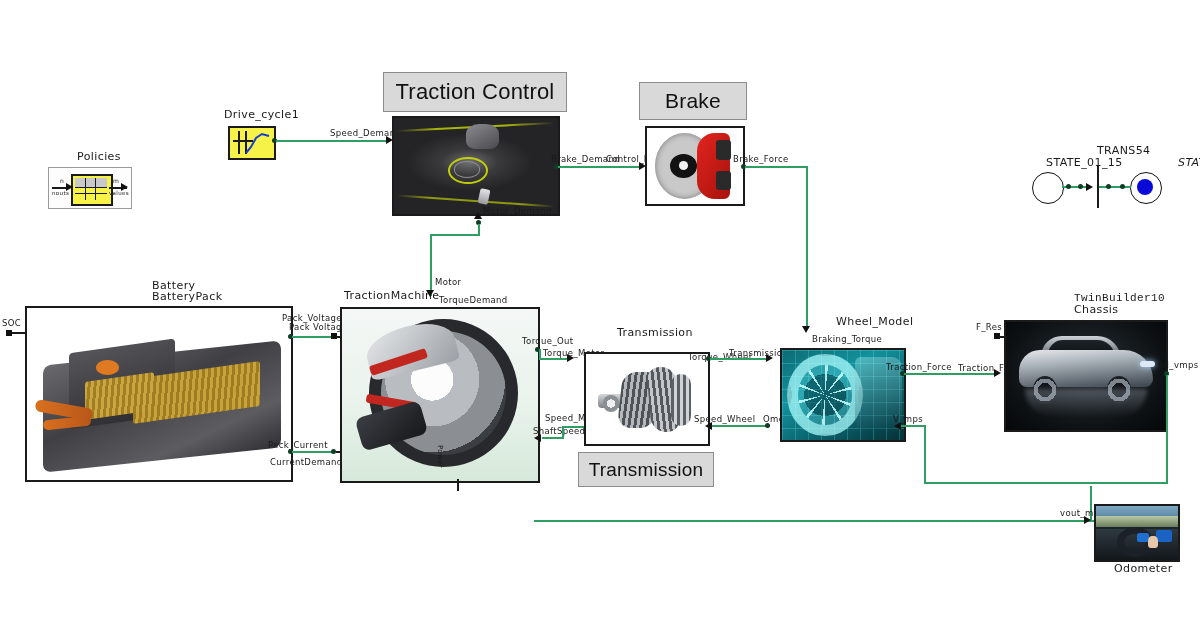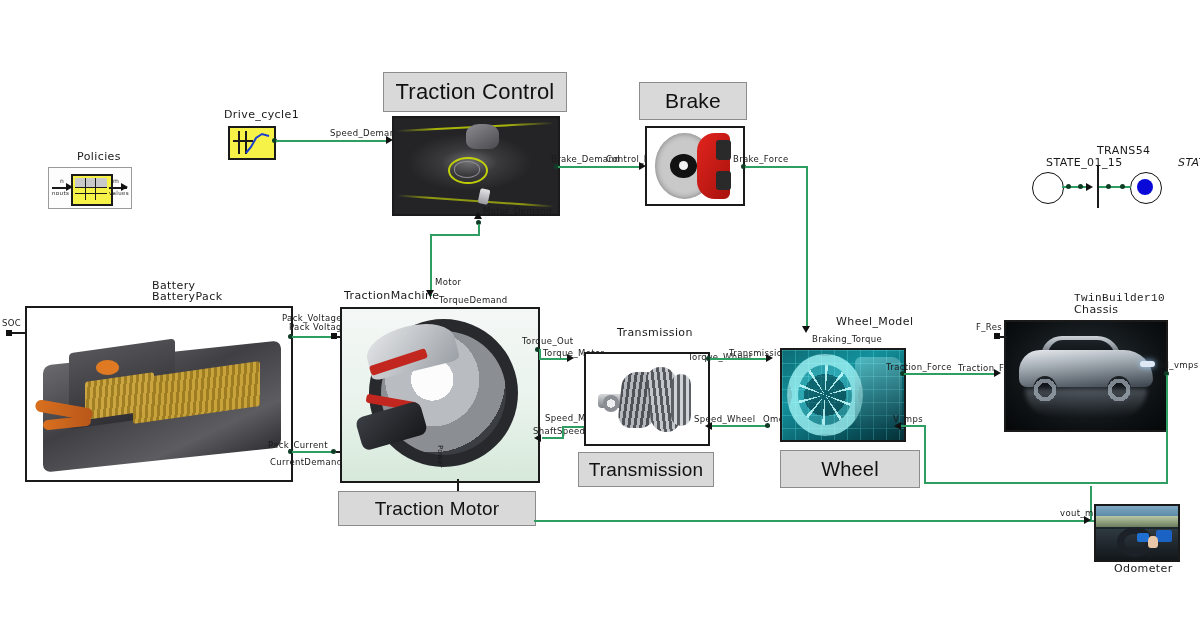--- a/index.html
+++ b/index.html
@@ -341,21 +341,20 @@
   <div class="plabel" style="left:545px;top:413px;">Speed_Motor</div>
   <div class="plabel" style="left:533px;top:426px;">ShaftSpeed</div>
   <div class="arrowL" style="left:534px;top:434px;"></div>
   <div class="wire wv" style="left:562px;top:426px;height:12px;"></div>
   <div class="wire wh" style="left:542px;top:437px;width:22px;"></div>
   <div class="wire wh" style="left:562px;top:426px;width:24px;"></div>
   <div class="arrowR" style="left:584px;top:422px;"></div>
 
   <div class="plabel vert" style="left:444px;top:445px;font-size:7px;">Power</div>
   <div class="wireblk bv" style="left:457px;top:479px;height:12px;"></div>
-  <div class="caption" style="left:338px;top:491px;width:196px;height:33px;font-size:19px;">Traction Motor</div>
 
   <div class="wire wh" style="left:534px;top:520px;width:560px;"></div>
 
   <div class="btitle" style="left:617px;top:328px;">Transmission</div>
   <div class="block" style="left:584px;top:352px;width:122px;height:90px;">
     <div class="art art-trans">
       <div class="shaft"></div>
         <div class="gear1"></div>
         <div class="gear2"></div>
       <div class="gear3"></div>
@@ -391,21 +390,20 @@
   <div class="pdot" style="left:900px;top:371px;"></div>
   <div class="wire wh" style="left:904px;top:373px;width:92px;"></div>
   <div class="arrowR" style="left:994px;top:369px;"></div>
   <div class="plabel" style="left:958px;top:363px;">Traction_F</div>
 
   <div class="plabel" style="left:893px;top:414px;">V_mps</div>
   <div class="arrowL" style="left:894px;top:422px;"></div>
   <div class="wire wv" style="left:924px;top:425px;height:58px;"></div>
   <div class="wire wh" style="left:901px;top:425px;width:25px;"></div>
   <div class="wire wh" style="left:924px;top:482px;width:176px;"></div>
-  <div class="caption" style="left:780px;top:450px;width:138px;height:36px;font-size:20px;">Wheel</div>
 
   <div class="btitle" style="left:1074px;top:293px;line-height:11px;font-family:Liberation Mono, monospace;">TwinBuilder10</div>
   <div class="btitle" style="left:1074px;top:304px;line-height:11px;">Chassis</div>
   <div class="block" style="left:1004px;top:320px;width:160px;height:108px;">
     <div class="art art-car">
       <div class="roof"></div>
         <div class="glass"></div>
         <div class="body"></div>
       <div class="w1"></div>
         <div class="w2"></div>

